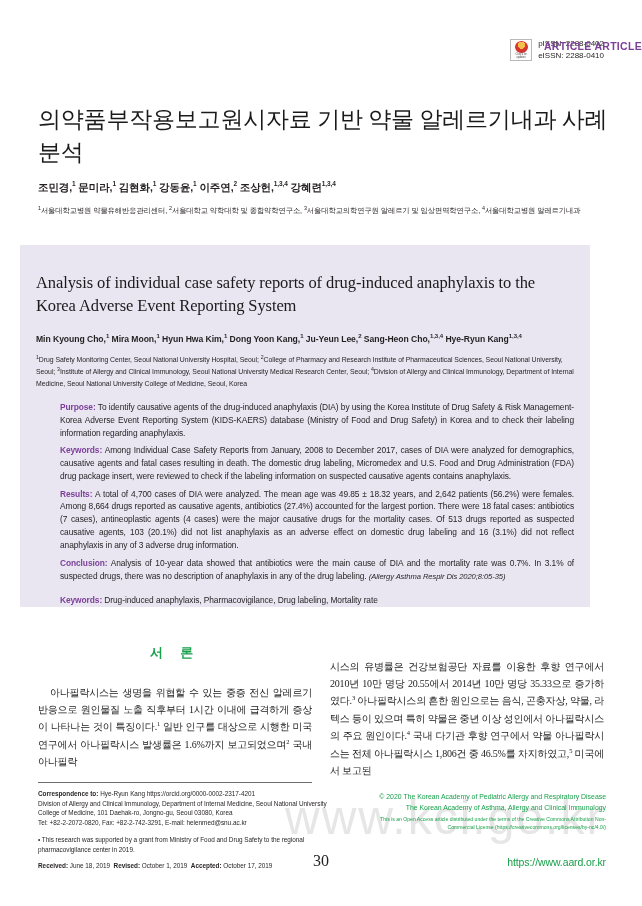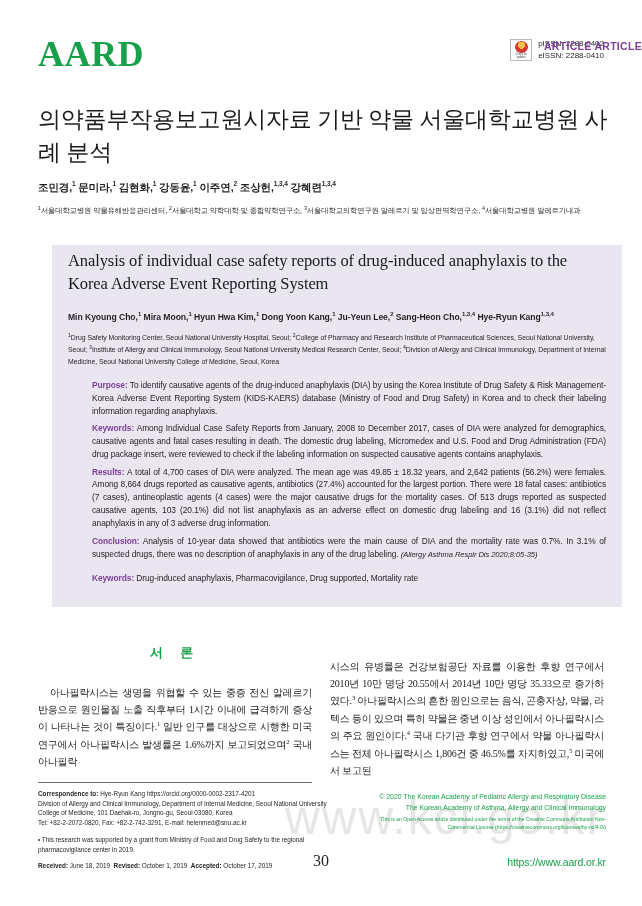--- a/index.html
+++ b/index.html
@@ -138,27 +138,27 @@
     font-size: 7.3px;
     color: #231f20;
     line-height: 1.65;
     letter-spacing: -0.1px;
   }
   .ko-affil sup { font-size: 5.4px; }
 
   
   .abstract-box {
     position: absolute;
-    left: 52px;
+    left: 20px;
     top: 245px;
     width: 570px;
     height: 362px;
     background: #e9e6f2;
     box-sizing: border-box;
-    padding: 4px 16px 10px 16px;
+    padding: 26px 16px 10px 16px;
   }
   .en-title {
     font-family: "Liberation Serif", serif;
     font-size: 16.5px;
     color: #1a1a1a;
     line-height: 1.42;
     letter-spacing: -0.1px;
     margin-bottom: 14px;
   }
   .en-authors {
@@ -282,36 +282,35 @@
 </head>
 <body>
 
 <div class="page">
 
   <div class="watermark">www.kci.go.kr</div>
 
   <div class="content">
 
     <div class="masthead">
-      <div class="journal-logo">AARD</div>
 
       <div class="issn-block">
         <div class="crossmark">
           <div class="crossmark-dot"></div>
           <div class="crossmark-txt">Check for updates</div>
         </div>
         <div class="issn-lines">
           <div>pISSN: 2288-0402</div>
           <div>eISSN: 2288-0410</div>
         </div>
       </div>
     </div>
     <div class="article-type">ARTICLE ARTICLE</div>
 
-    <div class="ko-title">의약품부작용보고원시자료 기반 약물 서울대학교병원 사례 분석</div>
+    <div class="ko-title">의약품부작용보고원시자료 기반 약물 알레르기내과 사례 분석</div>
     <div class="ko-authors">조민경,<sup>1</sup> 문미라,<sup>1</sup> 김현화,<sup>1</sup> 강동윤,<sup>1</sup> 이주연,<sup>2</sup> 조상헌,<sup>1,3,4</sup> 강혜련<sup>1,3,4</sup></div>
     <div class="ko-affil"><sup>1</sup>서울대학교병원 약물유해반응관리센터, <sup>2</sup>서울대학교 약학대학 및 종합약학연구소, <sup>3</sup>서울대학교의학연구원 알레르기 및 임상면역학연구소, <sup>4</sup>서울대학교병원 알레르기내과</div>
 
     <div class="abstract-box">
       <div class="en-title">Analysis of individual case safety reports of drug-induced anaphylaxis to the Korea Adverse Event Reporting System</div>
       <div class="en-authors">Min Kyoung Cho,<sup>1</sup> Mira Moon,<sup>1</sup> Hyun Hwa Kim,<sup>1</sup> Dong Yoon Kang,<sup>1</sup> Ju-Yeun Lee,<sup>2</sup> Sang-Heon Cho,<sup>1,3,4</sup> Hye-Ryun Kang<sup>1,3,4</sup></div>
       <div class="en-affil"><sup>1</sup>Drug Safety Monitoring Center, Seoul National University Hospital, Seoul; <sup>2</sup>College of Pharmacy and Research Institute of Pharmaceutical Sciences, Seoul National University, Seoul; <sup>3</sup>Institute of Allergy and Clinical Immunology, Seoul National University Medical Research Center, Seoul; <sup>4</sup>Division of Allergy and Clinical Immunology, Department of Internal Medicine, Seoul National University College of Medicine, Seoul, Korea</div>
 
       <div class="abs-para">
         <span class="abs-label">Purpose:</span>
@@ -329,21 +328,21 @@
       </div>
 
       <div class="abs-para">
         <span class="abs-label">Conclusion:</span>
         <span>Analysis of 10-year data showed that antibiotics were the main cause of DIA and the mortality rate was 0.7%. In 3.1% of suspected drugs, there was no description of anaphylaxis in any of the drug labeling.</span>
         <span class="abs-cite">(Allergy Asthma Respir Dis 2020;8:05-35)</span>
       </div>
 
       <div class="abs-para kw-para">
         <span class="abs-label">Keywords:</span>
-        <span>Drug-induced anaphylaxis, Pharmacovigilance, Drug supported, Mortality rate</span>
+        <span>Drug-induced anaphylaxis, Pharmacovigilance, Drug labeling, Mortality rate</span>
       </div>
     </div>
 
     <div class="section-head">서   론</div>
     <div class="col col-left indent">아나필락시스는 생명을 위협할 수 있는 중증 전신 알레르기 반응으로 원인물질 노출 직후부터 1시간 이내에 급격하게 증상이 나타나는 것이 특징이다.<sup>1</sup> 일반 인구를 대상으로 시행한 미국 연구에서 아나필락시스 발생률은 1.6%까지 보고되었으며<sup>2</sup> 국내 아나필락</div>
     <div class="col col-right">시스의 유병률은 건강보험공단 자료를 이용한 후향 연구에서 2010년 10만 명당 20.55에서 2014년 10만 명당 35.33으로 증가하였다.<sup>3</sup> 아나필락시스의 흔한 원인으로는 음식, 곤충자상, 약물, 라텍스 등이 있으며 특히 약물은 중년 이상 성인에서 아나필락시스의 주요 원인이다.<sup>4</sup> 국내 다기관 후향 연구에서 약물 아나필락시스는 전체 아나필락시스 1,806건 중 46.5%를 차지하였고,<sup>5</sup> 미국에서 보고된</div>
 
     <div class="footer-rule"></div>
 
     <div class="corr">

